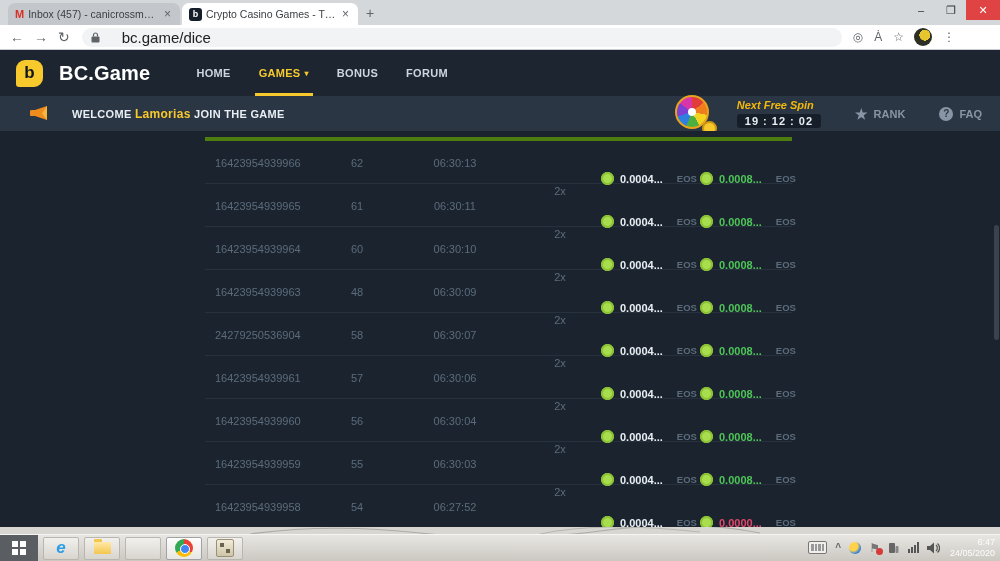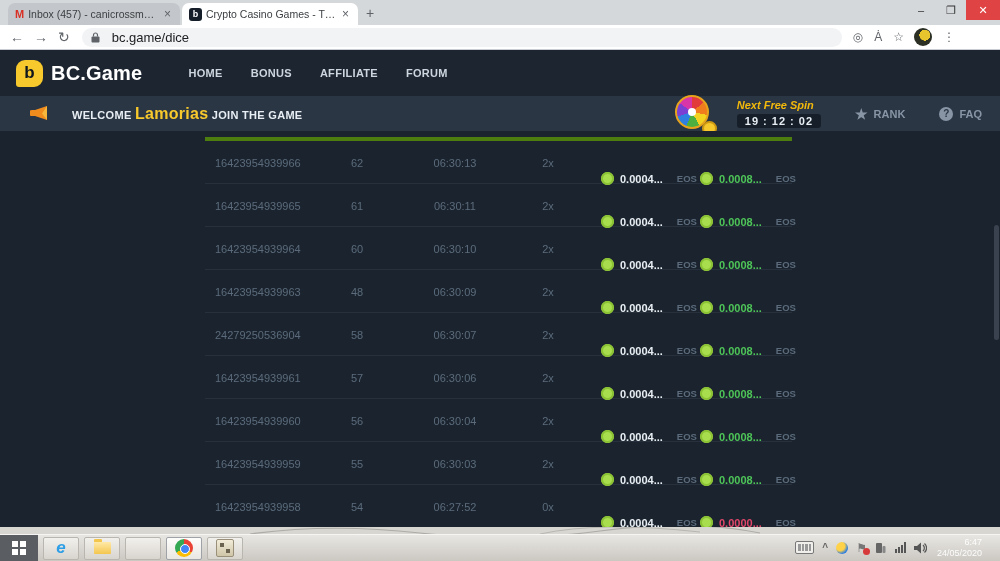--- a/index.html
+++ b/index.html
@@ -20,32 +20,32 @@
   .newtab-btn { position:absolute; left:366px; top:5px; font-size:14px; color:#5f6368; }
   .wincontrols { position:absolute; top:0; right:0; height:20px; display:flex; }
   .winbtn { width:30px; height:20px; display:flex; align-items:center; justify-content:center;
     font-size:11px; color:#333; }
   .winbtn.close { width:34px; background:#e04343; color:#fff; }
   .toolbar { position:absolute; top:25px; left:0; width:1000px; height:25px; background:#ffffff;
     border-bottom:1px solid #c9ccd1; display:flex; align-items:center; }
   .navbtn { color:#5f6368; font-size:14px; margin-left:10px; }
   .omnibox { margin-left:12px; width:760px; height:19px; background:#f1f3f4; border-radius:10px;
     display:flex; align-items:center; padding:0 9px; }
-  .omnibox .url { font-size:13px; color:#202124; margin-left:12px; }
+  .omnibox .url { font-size:15px; color:#202124; margin-left:22px; }
   .tool-ico { color:#5f6368; font-size:12px; margin-left:11px; }
   .chrome-avatar { width:18px; height:18px; border-radius:50%; margin-left:10px;
     background:radial-gradient(circle at 60% 40%, #e7c52c 0 35%, #2b2f24 36%); }
 
   
   .site-header { position:absolute; top:50px; left:0; width:1000px; height:46px; background:#1d2630;
     display:flex; align-items:center; }
   .logo { display:flex; align-items:center; margin-left:16px; }
   .logo-ico { width:27px; height:27px; background:#f7c92c; border-radius:9px 9px 9px 3px;
     color:#10161d; font-weight:bold; font-size:17px; display:flex; align-items:center; justify-content:center; }
-  .logo-text { color:#fff; font-size:20px; font-weight:bold; margin-left:8px; letter-spacing:.2px; }
+  .logo-text { color:#fff; font-size:20px; font-weight:bold; margin-left:16px; letter-spacing:.2px; }
   .mainnav { display:flex; margin-left:32px; height:46px; align-items:center; }
   .nav-item { color:#cdd6df; font-size:11px; font-weight:bold; margin:0 14px; letter-spacing:.3px;
     position:relative; height:46px; display:flex; align-items:center; }
   .nav-item.sel { color:#f7c92c; }
   .nav-item.sel::after { content:""; position:absolute; bottom:0; left:-4px; right:-4px; height:3px; background:#f7c92c; }
   .caret { font-size:8px; margin-left:4px; }
   .hdr-right { position:absolute; right:12px; top:50px; height:46px; display:flex; align-items:center; }
   .balance-pill { display:flex; align-items:center; border:1px solid #39465a; border-radius:4px;
     height:26px; padding:0 9px; }
   .coin-d { width:17px; height:17px; border-radius:50%; background:#f2b90c; color:#7a5a00;
@@ -59,21 +59,21 @@
   .hdr-divider { width:1px; height:22px; background:#333f4d; margin:0 12px 0 14px; }
   .user-avatar { width:25px; height:25px; border-radius:50%;
     background:radial-gradient(circle at 50% 45%, #7cc24f 0 52%, #cfd6da 53%); }
   .user-name { color:#e8eef3; font-size:12px; font-weight:bold; margin-left:8px; }
 
   
   .banner { position:absolute; top:96px; left:0; width:1000px; height:35px; background:#2b3644;
     display:flex; align-items:center; }
   .mega { margin-left:30px; }
   .banner-text { margin-left:22px; font-size:11px; font-weight:bold; color:#e8eef3; letter-spacing:.3px; }
-  .banner-name { color:#f7c92c; font-size:16px; }
+  .banner-name { color:#f7c92c; font-size:12px; }
   .banner-right { position:absolute; right:18px; top:0; height:35px; display:flex; align-items:center; }
   .wheel-wrap { position:relative; width:40px; height:40px; margin-top:2px; }
   .wheel { width:34px; height:34px; border-radius:50%; border:2px solid #e8a31d;
     background:conic-gradient(#e23b3b 0 14%, #f07c1d 14% 28%, #f3d320 28% 42%, #4caf3f 42% 56%,
       #2f7fe0 56% 70%, #7b3fd4 70% 85%, #d836a8 85% 100%); }
   .wheel::after { content:""; position:absolute; left:13px; top:13px; width:8px; height:8px;
     border-radius:50%; background:#fff; }
   .wheel-coin { position:absolute; right:-2px; bottom:-1px; width:15px; height:15px; border-radius:50%;
     background:#f7c92c; border:2px solid #cf9a12; }
   .nfs-col { margin-left:22px; }
@@ -86,21 +86,21 @@
     font-weight:bold; display:flex; align-items:center; justify-content:center; margin-right:6px; }
 
   
   .content { position:absolute; top:131px; left:0; width:1000px; height:396px; background:#1b242e; }
   .bets-table { position:absolute; left:205px; top:6px; width:587px; border-top:4px solid #4d7c0f; }
   .trow { position:relative; height:43px; border-bottom:1px solid #27313d; font-size:11px; }
   .trow span { position:absolute; top:16px; color:#5b6b7c; }
   .c-id   { left:10px; }
   .c-num  { left:137px; width:30px; text-align:center; }
   .c-time { left:215px; width:70px; text-align:center; }
-  .c-mult { left:328px; width:30px; text-align:center; }
+  .c-mult { left:340px; width:30px; text-align:center;margin-top:28px; }
   .cellgrp { position:absolute; top:0; height:43px; display:flex; align-items:center; }
   .grp-bet { left:396px; }
   .grp-pay { left:495px;text-align:right; }
   .eos-coin { width:13px; height:13px; border-radius:50%; background:#a8dd4e;
     box-shadow:inset 0 0 0 2px #8cc335; margin-right:6px; }
   .amt { font-size:11px; font-weight:bold; color:#e8eef3; font-style:normal; }
   .amt.win { color:#4ec558; }
   .amt.lose { color:#e2476b; }
   .cur { font-size:9.5px; font-weight:bold; color:#5b6b7c; font-style:normal; margin-left:14px; }
   .scroll-thumb { position:absolute; right:1px; top:94px; width:5px; height:115px;
@@ -136,21 +136,21 @@
   .hidden-caret { font-weight:bold; color:#666; }
   .orb { width:12px; height:12px; border-radius:50%;
     background:radial-gradient(circle at 35% 35%, #ffd24a 0 40%, #2f7fe0 70%); }
   .flag-ico { color:#777; font-size:12px; position:relative; }
   .flag-ico::after { content:""; position:absolute; right:-3px; bottom:0; width:7px; height:7px;
     border-radius:50%; background:#d63a3a; }
   .sig { display:flex; align-items:flex-end; height:11px; }
   .sig i { width:2px; background:#555; margin-left:1px; }
   .sig i:nth-child(1){height:4px} .sig i:nth-child(2){height:6px}
   .sig i:nth-child(3){height:8px} .sig i:nth-child(4){height:11px}
-  .clock { text-align:right; color:#fdfdfd; font-size:9px; line-height:11px; margin-left:10px; margin-right:14px; }
+  .clock { text-align:right; color:#fdfdfd; font-size:9px; line-height:11px; margin-left:10px; margin-right:1px; }
 
   svg { display:block; }
 </style>
 </head>
 <body>
 
 <div class="tabstrip">
   <div class="tab inactive">
     <span class="gmail-ico">M</span>
     <span class="title">Inbox (457) - canicrossmaxx@gm</span>
@@ -187,22 +187,25 @@
   <span class="tool-ico">⋮</span>
 </div>
 
 <div class="site-header">
   <div class="logo">
     <div class="logo-ico">b</div>
     <span class="logo-text">BC.Game</span>
   </div>
   <div class="mainnav">
     <span class="nav-item">HOME</span>
+    <span class="nav-item sel">
+      <span>GAMES</span>
+      <span class="caret">▾</span>
+    </span>
     <span class="nav-item">BONUS</span>
-    <span class="nav-item">AFFILIATE</span>
     <span class="nav-item">FORUM</span>
   </div>
   <div class="hdr-right">
     <div class="balance-pill">
       <span class="coin-d">D</span>
       <span class="bal-main">0.00067</span>
         <span class="bal-dim">000</span>
       <span class="bal-cur">DOGE</span>
       <span class="pill-caret">▾</span>
     </div>

